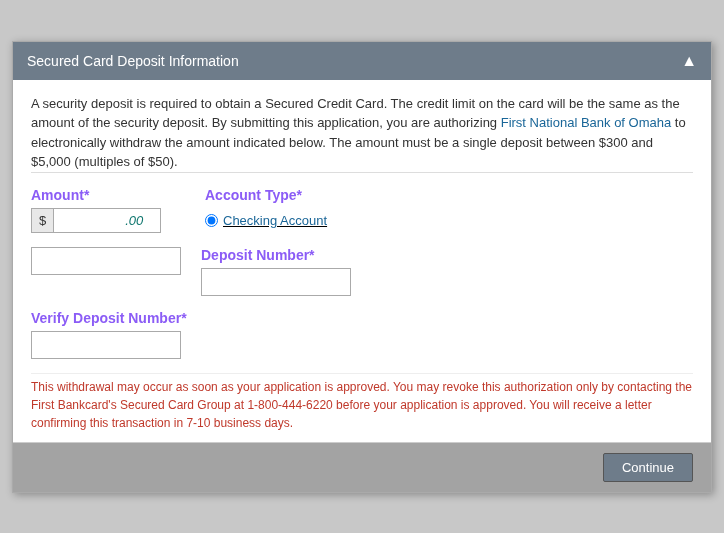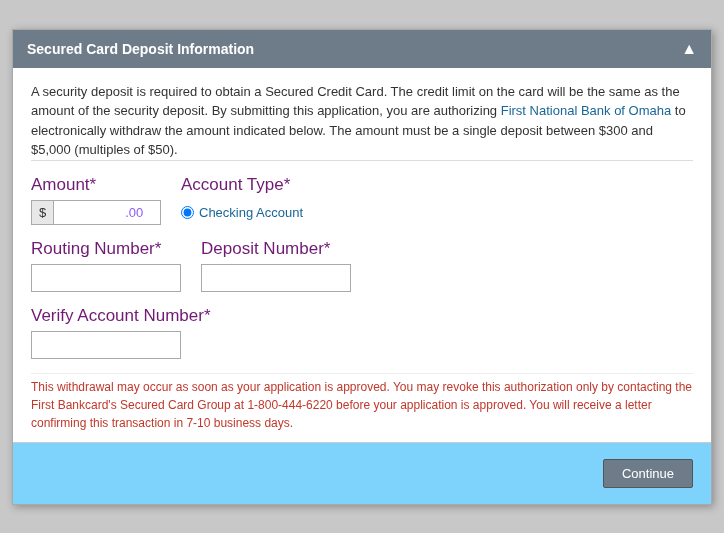--- a/index.html
+++ b/index.html
@@ -22,21 +22,21 @@
     .modal-header {
       background: #6e7c8a;
       color: #fff;
       padding: 10px 14px;
       display: flex;
       justify-content: space-between;
       align-items: center;
     }
     .modal-header-title {
       font-size: 14px;
-      font-weight: bold;
+      font-weight: normal;
     }
     .modal-header-chevron {
       font-size: 16px;
       cursor: pointer;
     }
     .modal-body {
       padding: 14px 18px 10px 18px;
     }
     .description-text {
       font-size: 13px;
@@ -53,24 +53,24 @@
       display: flex;
       gap: 20px;
       margin-bottom: 14px;
       align-items: flex-start;
     }
     .form-group {
       display: flex;
       flex-direction: column;
     }
     .form-label {
-      font-size: 17px;
-      font-weight: normal;
+      font-size: 14px;
+      font-weight: bold;
       margin-bottom: 5px;
-      color: #701a75;
+      color: #8b5cf6;
     }
     .amount-input-wrapper {
       display: flex;
       align-items: center;
       border: 1px solid #aaa;
       width: 130px;
     }
     .dollar-sign {
       background: #e8e8e8;
       border-right: 1px solid #aaa;
@@ -81,32 +81,35 @@
     .amount-input {
       border: none;
       outline: none;
       width: 65px;
       padding: 4px 4px;
       font-size: 13px;
     }
     .amount-cents {
       padding: 4px 6px;
       font-size: 13px;
-      color: #8b5cf6;
+      color: #0f766e;
       background: #fff;
+      font-style: italic;
     }
     .account-type-group {
       display: flex;
       flex-direction: column;
+      margin-left: 24px;
     }
     .radio-group {
       display: flex;
       gap: 28px;
       align-items: center;
       margin-top: 5px;
+      text-decoration: underline;
     }
     .radio-label {
       display: flex;
       align-items: center;
       gap: 5px;
       cursor: pointer;
       font-size: 13px;
       color: #1a6698;
     }
     .radio-label input[type="radio"] {
@@ -122,22 +125,22 @@
     }
     .footer-note {
       font-size: 12px;
       color: #c0392b;
       line-height: 1.5;
       margin-top: 6px;
       padding-top: 4px;
       border-top: 1px solid #eee;
     }
     .modal-footer {
-      background: #7dd3fc;
-      padding: 16px 18px;
+      background: #a3a3a3;
+      padding: 10px 18px;
       display: flex;
       justify-content: flex-end;
       border-top: 1px solid #ccc;
     }
     .continue-btn {
       background: #6e7c8a;
       color: #fff;
       border: 1px solid #555;
       padding: 6px 18px;
       font-size: 13px;
@@ -175,32 +178,31 @@
           <label class="radio-label">
             <input type="radio" name="accountType" value="checking" checked="" style="">
             <span>Checking Account</span>
           </label>
         </div>
       </div>
     </div>
 
     <div class="form-row">
       <div class="form-group">
-        <span class="form-label">Routing Number*</span>
         <input class="text-input" type="text" style="">
       </div>
       <div class="form-group">
         <span class="form-label">Deposit Number*</span>
         <input class="text-input" type="text" style="">
       </div>
     </div>
 
     <div class="form-row">
       <div class="form-group">
-        <span class="form-label">Verify Account Number*</span>
+        <span class="form-label">Verify Deposit Number*</span>
         <input class="text-input" type="text" style="">
       </div>
     </div>
 
     <p class="footer-note">This withdrawal may occur as soon as your application is approved. You may revoke this authorization only by contacting the First Bankcard's Secured Card Group at 1-800-444-6220 before your application is approved. You will receive a letter confirming this transaction in 7-10 business days.</p>
   </div>
   <div class="modal-footer">
     <button class="continue-btn">Continue</button>
   </div>
 </div>

